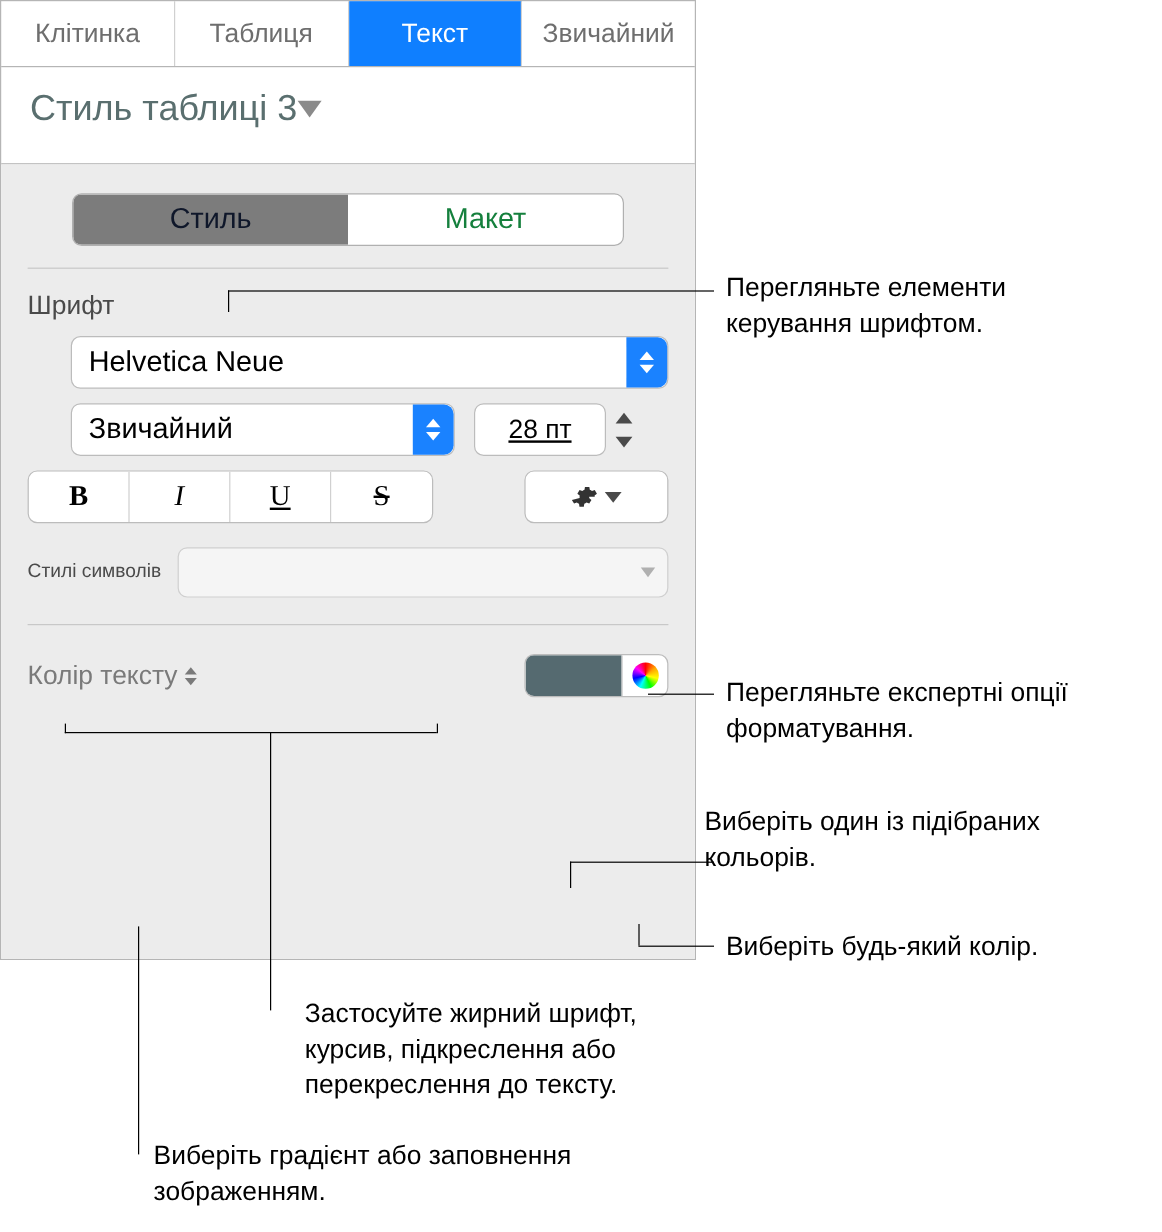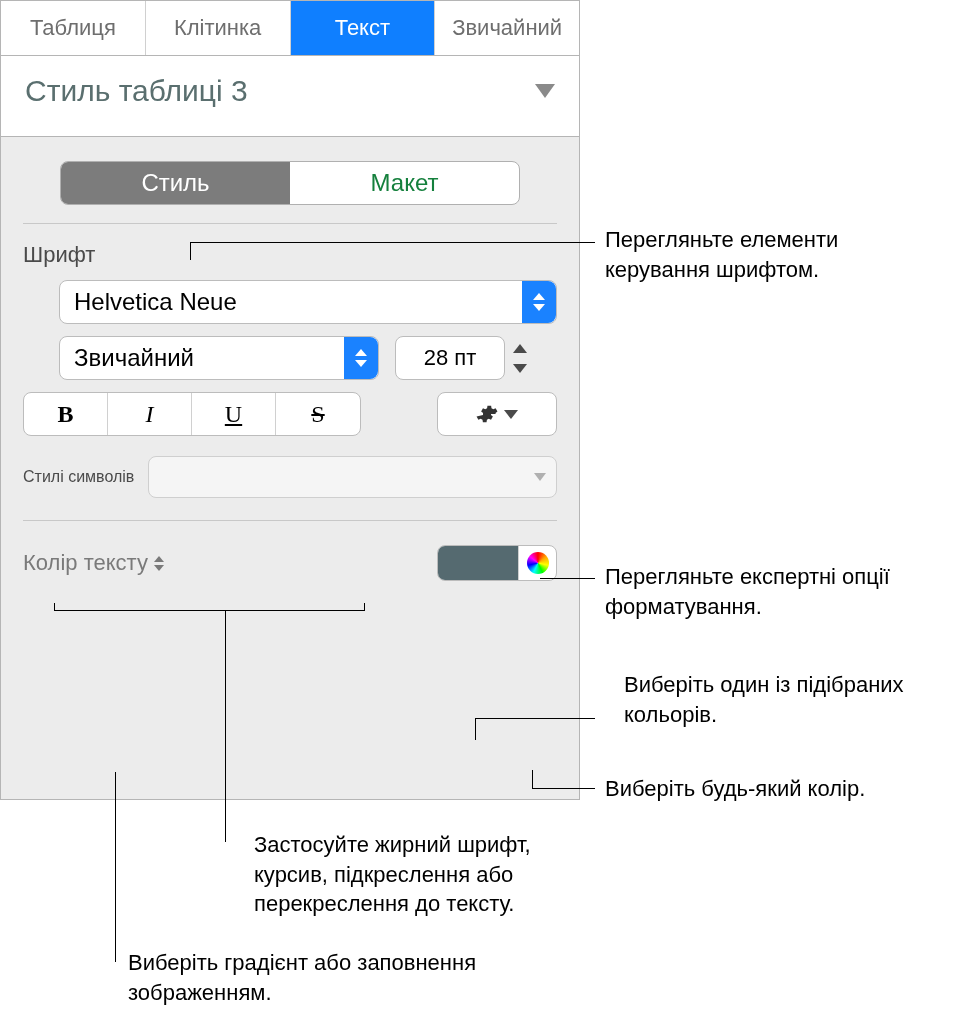--- a/index.html
+++ b/index.html
@@ -41,21 +41,21 @@
   .top-tab:last-child { border-right: none; }
   .top-tab.active {
     background: #0f7fff;
     color: #fff;
   }
   
   .style-select-row {
     padding: 18px 24px 28px 24px;
     display: flex;
     align-items: center;
-    justify-content: space-between;
+    justify-content: flex-start;
     border-bottom: 1px solid #b5b5b5;
   }
   .style-name {
     font-size: 30px;
     color: #5a6f6f;
   }
   .disclosure {
     width: 0; height: 0;
     border-left: 10px solid transparent;
     border-right: 10px solid transparent;
@@ -89,21 +89,21 @@
     flex: 1;
     display: flex;
     align-items: center;
     justify-content: center;
     font-size: 24px;
     color: #15803d;
     cursor: pointer;
   }
   .seg-btn.active {
     background: #7c7c7c;
-    color: #ffffff;
+    color: #0f172a;
   }
   .section-label {
     font-size: 22px;
     color: #4a4a4a;
     margin-bottom: 12px;
   }
   
   .select {
     background: #fff;
     border: 1px solid #bcbcbc;
@@ -151,20 +151,21 @@
   .size-input {
     width: 110px;
     height: 44px;
     background: #fff;
     border: 1px solid #bcbcbc;
     border-radius: 8px;
     display: flex;
     align-items: center;
     justify-content: center;
     font-size: 22px;
+    text-decoration: underline;
   }
   .stepper {
     display: flex;
     flex-direction: column;
     gap: 4px;
     margin-left: 6px;
   }
   .step-btn {
     width: 18px; height: 16px;
     display: flex; align-items:center; justify-content:center;
@@ -296,22 +297,22 @@
     position:absolute;
     background:#000;
   }
 </style>
 </head>
 <body>
 
 <div class="panel">
 
   <div class="top-tabs">
+    <div class="top-tab">Клітинка</div>
     <div class="top-tab">Таблиця</div>
-    <div class="top-tab">Клітинка</div>
     <div class="top-tab active">Текст</div>
     <div class="top-tab">Звичайний</div>
   </div>
 
   <div class="style-select-row">
     <div class="style-name">Стиль таблиці 3</div>
     <div class="disclosure"></div>
   </div>
 
   <div class="body-area">
@@ -396,21 +397,21 @@
   </div>
 </div>
 
 <div class="callout" style="left:605px; top:225px; width:340px">Перегляньте елементи керування шрифтом.</div>
 <div class="lead" style="left:190px; top:242px; width:1px; height:18px"></div>
 <div class="lead" style="left:190px; top:242px; height:1px; width:405px"></div>
 
 <div class="callout" style="left:605px; top:562px; width:340px">Перегляньте експертні опції форматування.</div>
 <div class="lead" style="left:540px; top:578px; height:1px; width:55px"></div>
 
-<div class="callout" style="left:624px; top:670px; width:340px">Виберіть один із підібраних кольорів.</div>
+<div class="callout" style="left:587px; top:670px; width:340px">Виберіть один із підібраних кольорів.</div>
 <div class="lead" style="left:475px; top:718px; width:1px; height:22px"></div>
 <div class="lead" style="left:475px; top:718px; height:1px; width:120px"></div>
 
 <div class="callout" style="left:605px; top:774px; width:360px">Виберіть будь-який колір.</div>
 <div class="lead" style="left:532px; top:770px; width:1px; height:18px"></div>
 <div class="lead" style="left:532px; top:788px; height:1px; width:63px"></div>
 
 <div class="callout" style="left:254px; top:830px; width:330px">Застосуйте жирний шрифт, курсив, підкреслення або перекреслення до тексту.</div>
 <div class="lead" style="left:54px; top:610px; height:1px; width:310px"></div>
 <div class="lead" style="left:54px; top:603px; width:1px; height:8px"></div>

